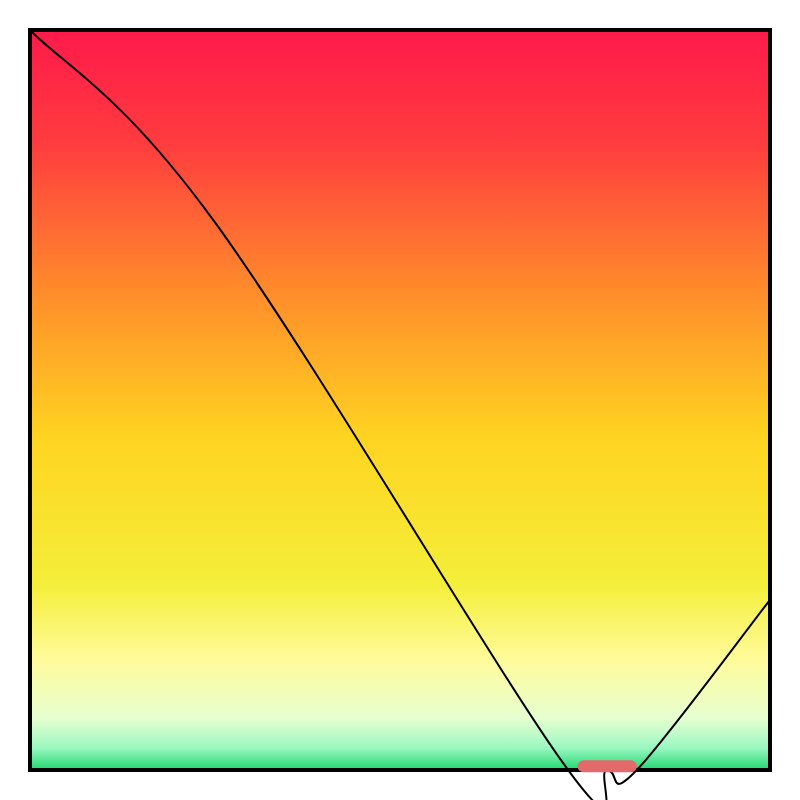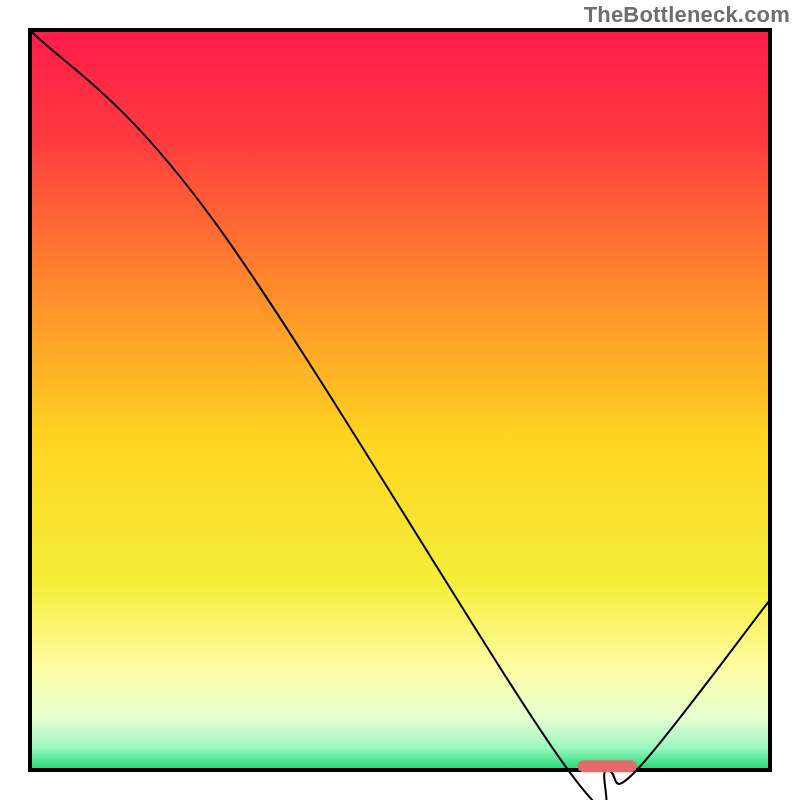--- a/index.html
+++ b/index.html
@@ -28,21 +28,20 @@
     position: absolute;
     left: 0;
     top: 0;
   }
 </style>
 </head>
 <body>
 
 <div class="stage">
 
-  <div class="watermark">TheBottleneck.com</div>
 
   <svg class="chart" width="800" height="800" viewBox="0 0 800 800">
     <defs>
       <linearGradient id="bg-grad" x1="0" y1="0" x2="0" y2="1">
 
       <stop offset="0.0%" stop-color="#ff1a4b"></stop>
           <stop offset="15.0%" stop-color="#ff3b3f"></stop>
           <stop offset="35.0%" stop-color="#ff8b2b"></stop>
           <stop offset="55.0%" stop-color="#ffd421"></stop>
           <stop offset="75.0%" stop-color="#f4ef3a"></stop>

